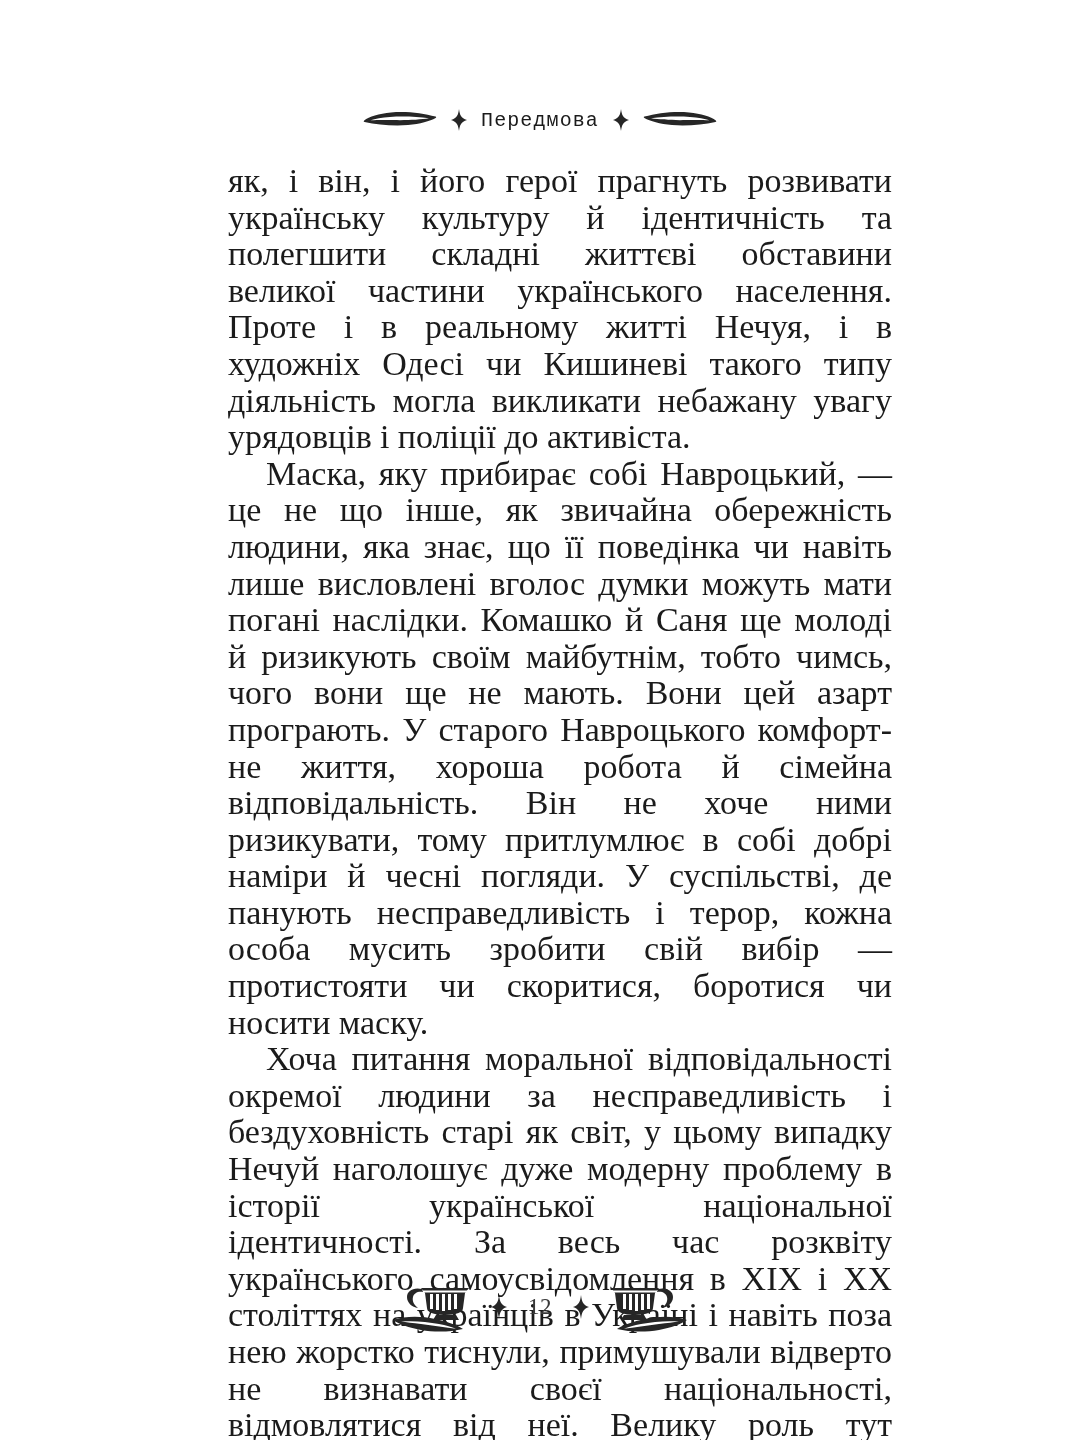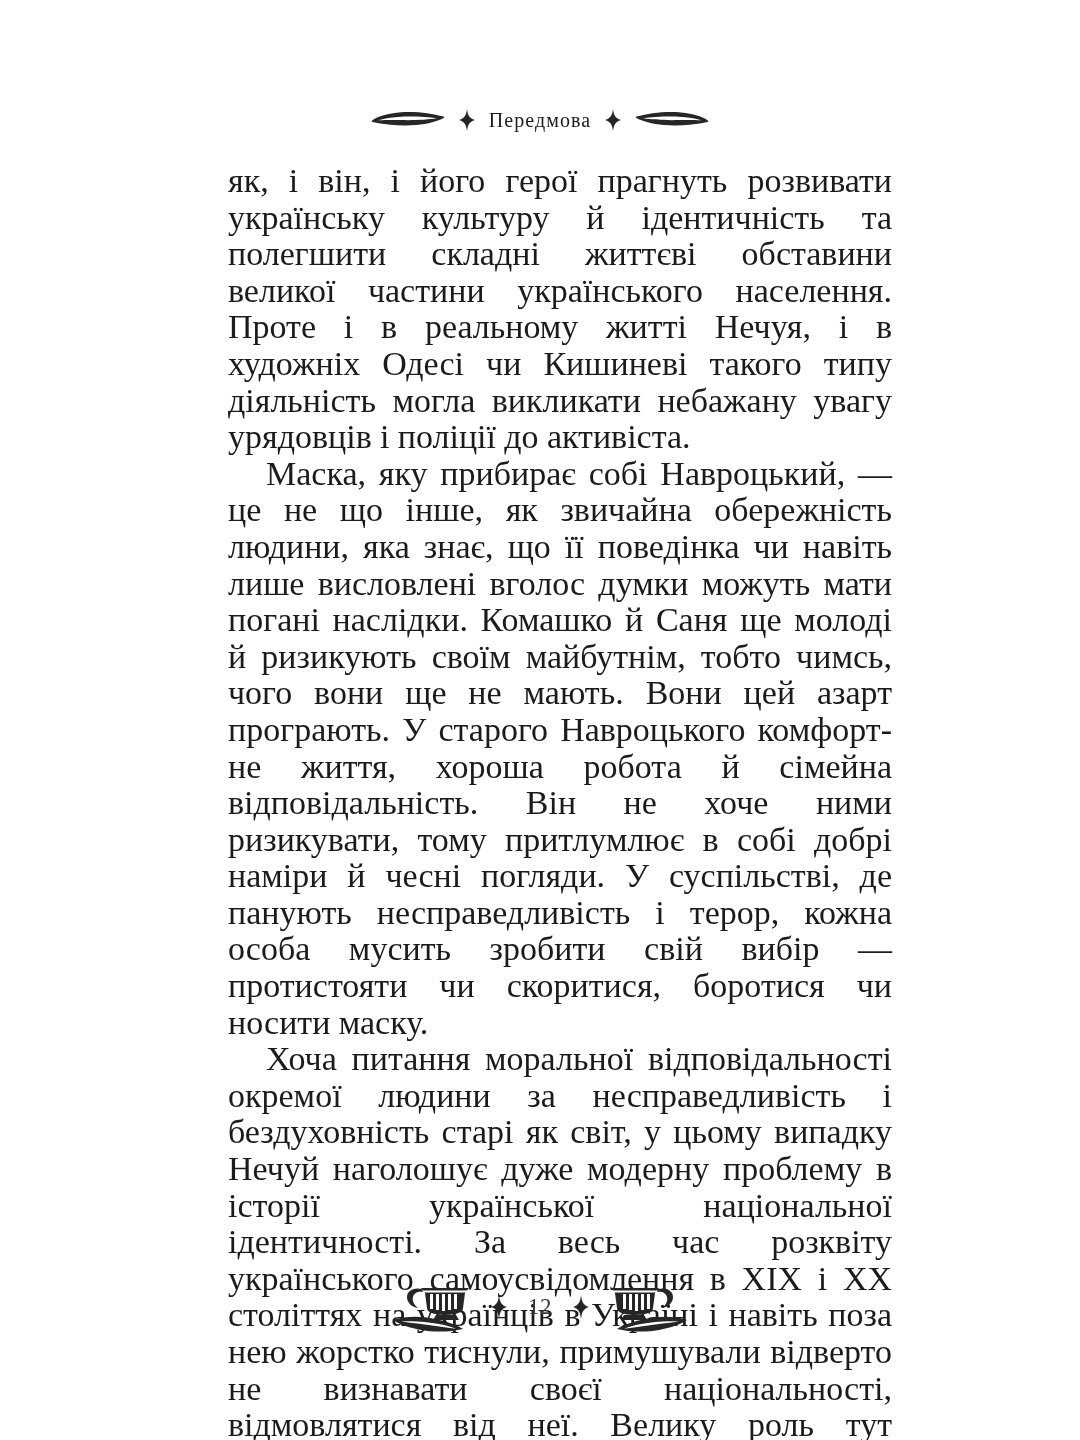--- a/index.html
+++ b/index.html
@@ -34,21 +34,21 @@
     align-items: center;
     justify-content: center;
     gap: 14px;
     height: 40px;
   }
   .rh-title {
     font-size: 20px;
     letter-spacing: 1.1px;
     color: #1b1b1b;
     white-space: nowrap;
-    font-family: Liberation Serif, serif;
+    font-family: Liberation Mono, monospace;
   }
   .leaf-svg { display: block; }
   .diamond-svg { display: block; }
 
   
   .textblock {
     position: absolute;
     top: 163px;
     left: 228px;
     width: 664px;

